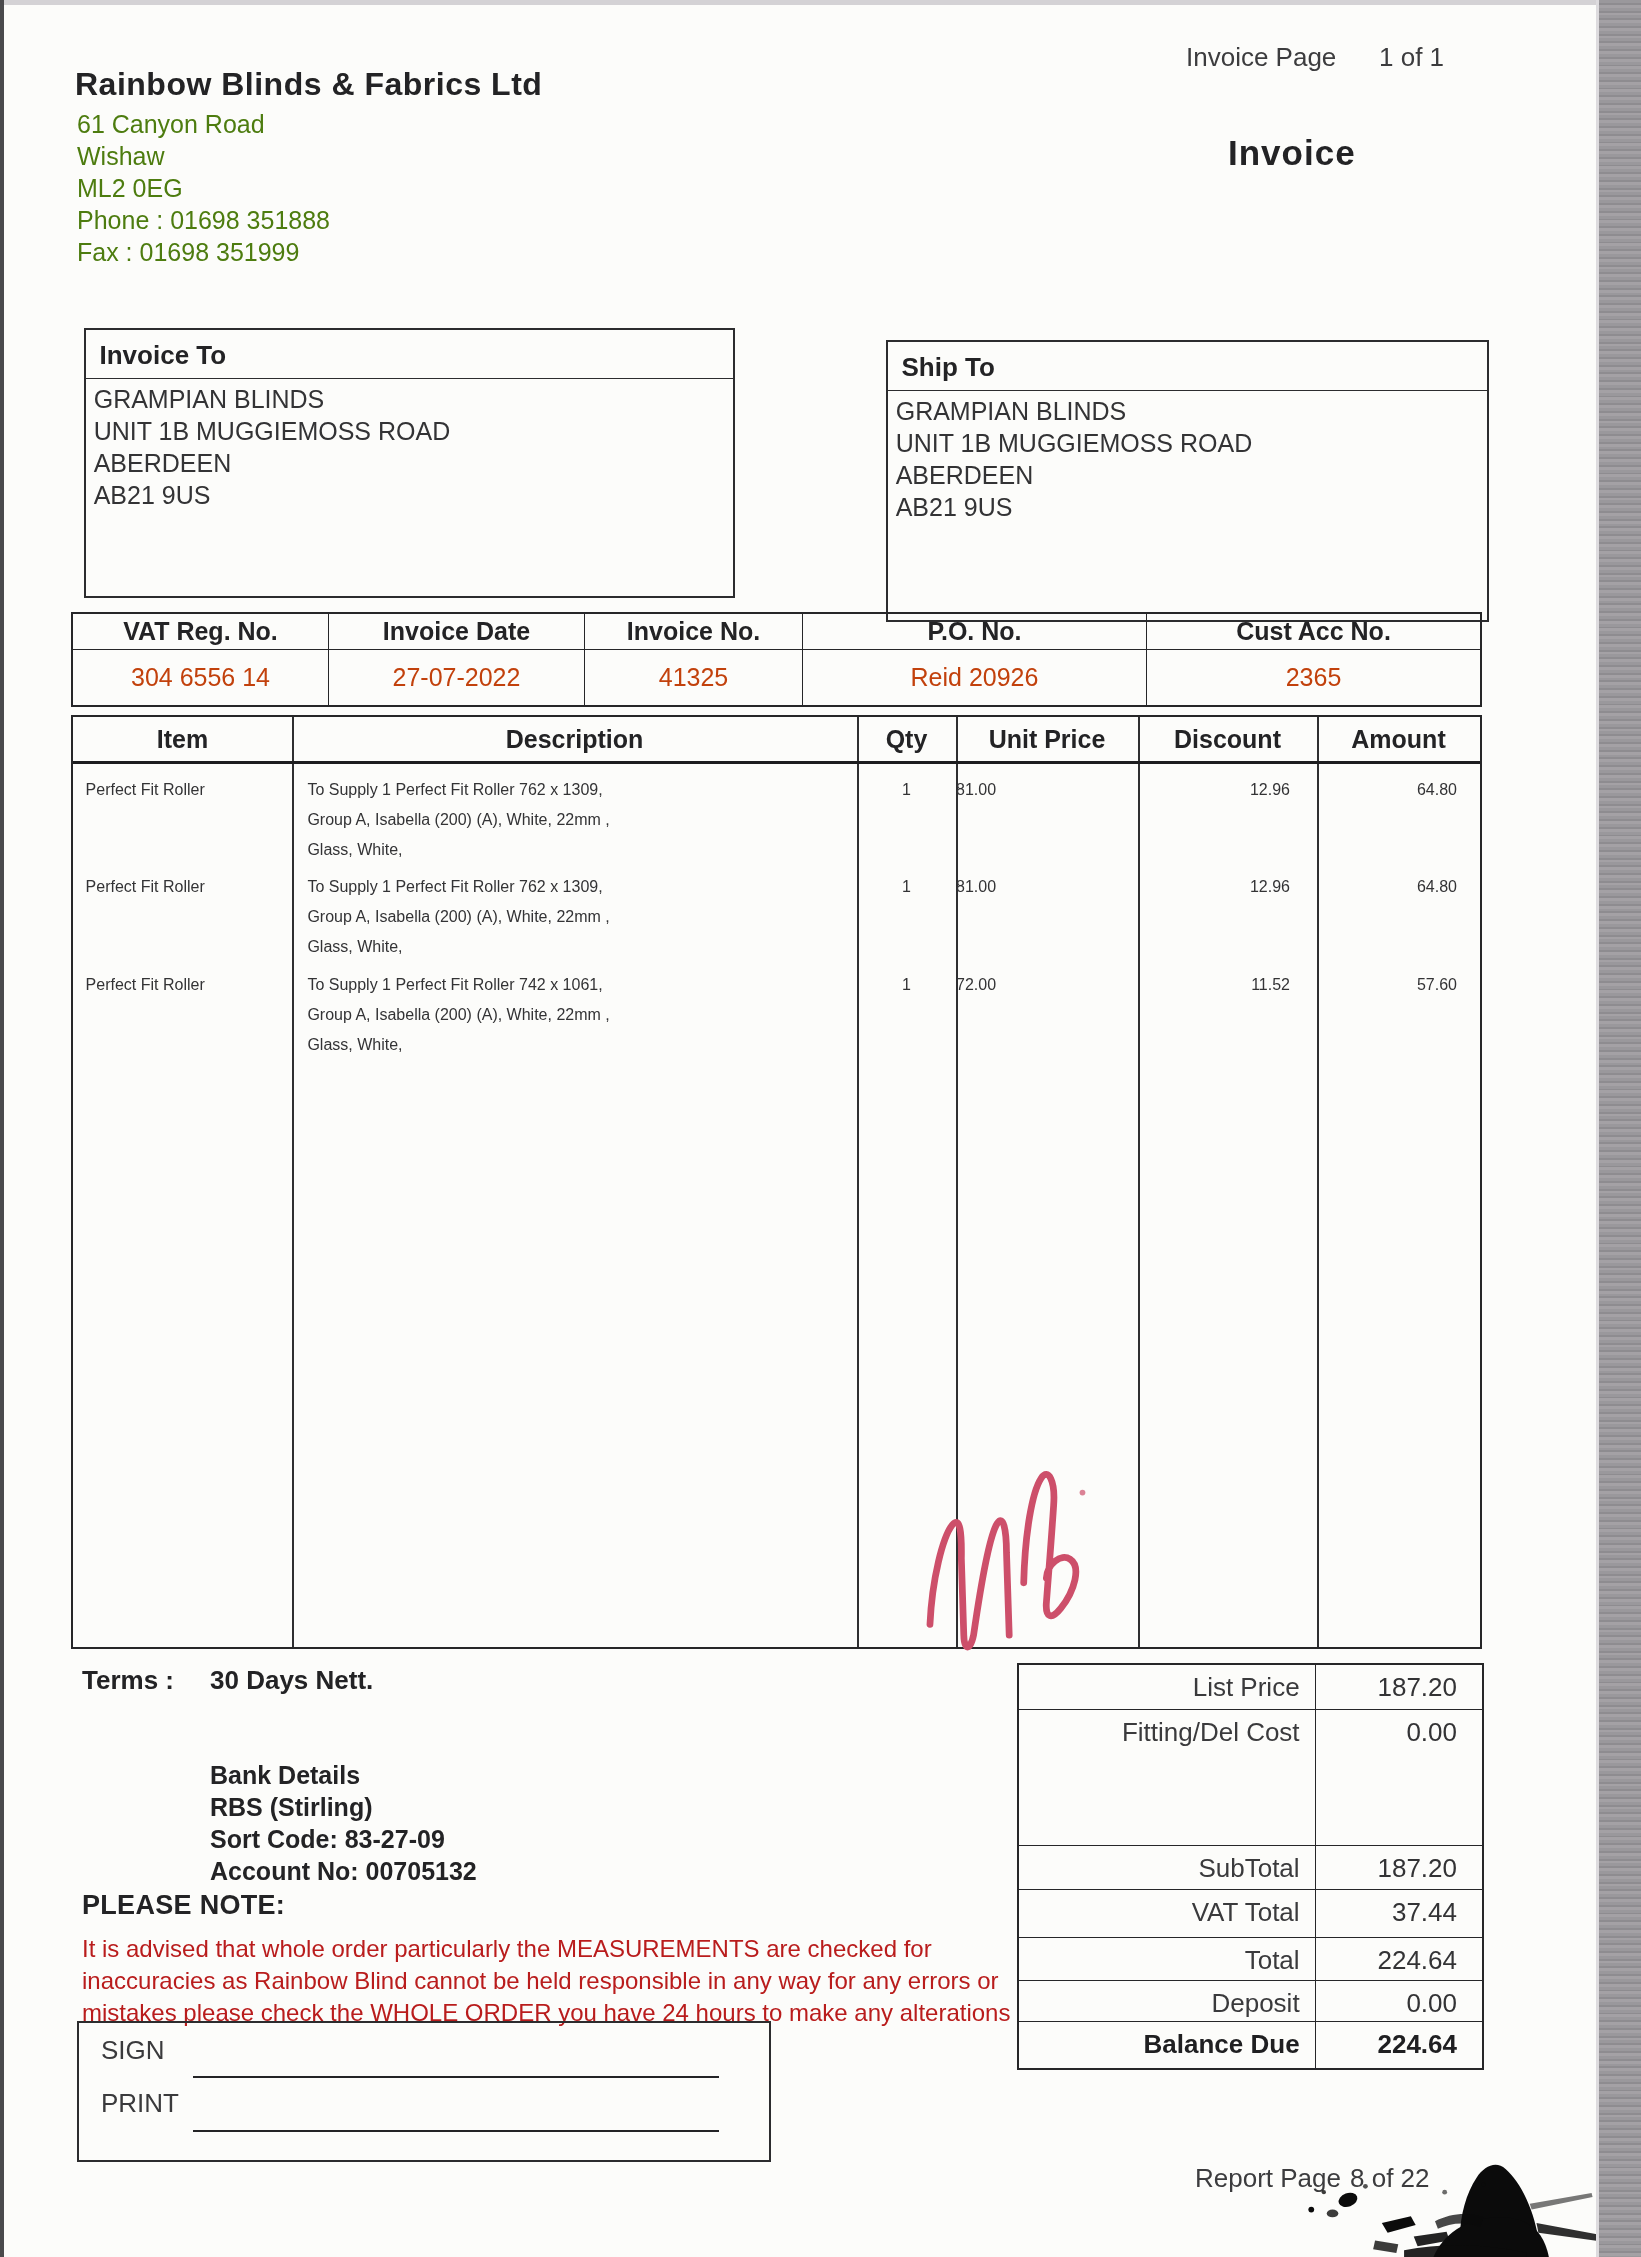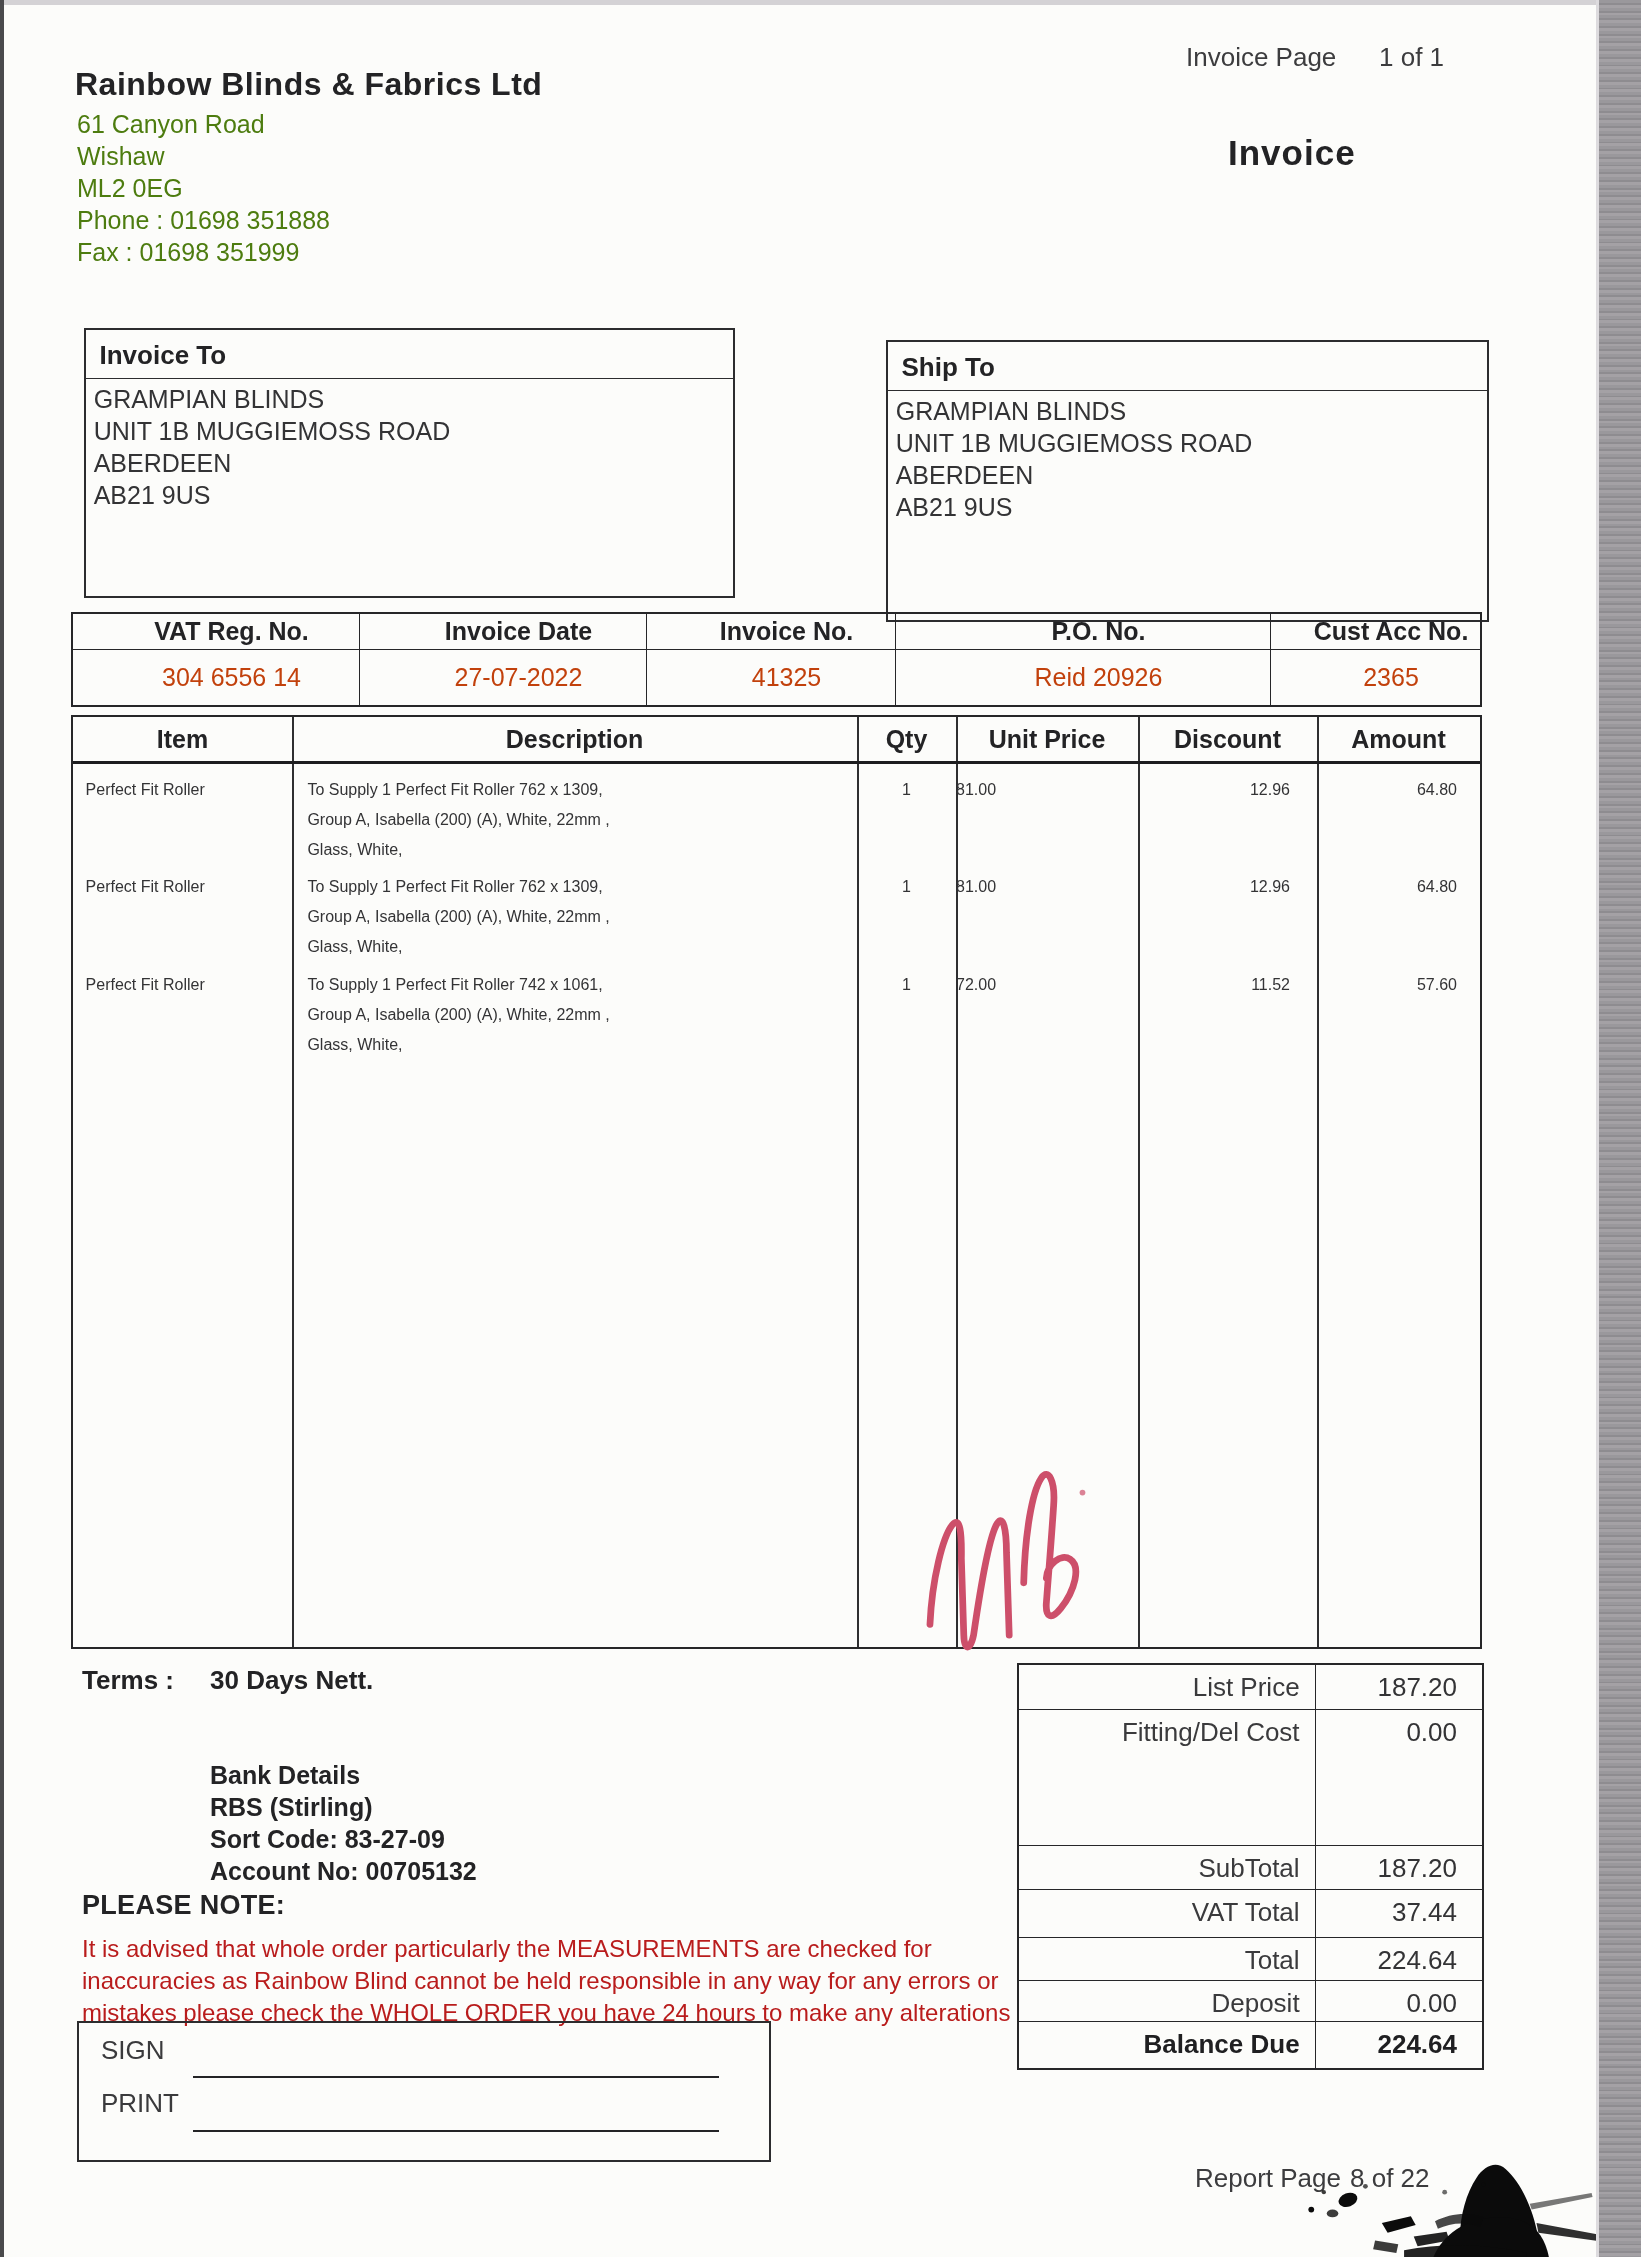--- a/index.html
+++ b/index.html
@@ -26,21 +26,21 @@
   .addr-box{border:2.9px solid #2c2c2e;background:transparent;}
   .box-invoice-to{left:84px;top:328px;width:647px;height:266px;}
   .box-ship-to{left:886px;top:340px;width:599px;height:278px;}
   .addr-box .hd{font-size:26px;padding:9.7px 0 7.7px 13.5px;border-bottom:1.9px solid #2c2c2e;}
   .addr-box .bd{font-size:25px;line-height:32px;padding:3.9px 0 0 7.7px;color:#333335;}
 
   
   .meta{left:71px;top:612px;width:1407px;height:91px;border:2.9px solid #262628;display:flex;flex-direction:column;}
   .meta-row{display:flex;flex:1;}
   .meta-row.hdr{border-bottom:1.9px solid #262628;flex:0 0 35px;}
-  .meta-cell{display:flex;align-items:center;justify-content:center;font-size:25px;padding-left:31px;}
+  .meta-cell{display:flex;align-items:center;justify-content:center;font-size:25px;}
   .meta-cell + .meta-cell{border-left:1.9px solid #262628;}
   .mc0{width:255px;} .mc1{width:255px;} .mc2{width:217px;} .mc3{width:343px;} .mc4{flex:1;}
   .meta-row.val .meta-cell{font-size:25px;color:#c2410c;}
 
   
   .items{left:71px;top:715px;width:1407px;height:930px;border:2.9px solid #262628;}
   .items .vline{position:absolute;top:0;bottom:0;width:1.9px;background:#2e2e30;z-index:0;}
   .items-hdr{position:absolute;left:0;top:0;right:0;height:44px;border-bottom:3.9px solid #1d1d1f;
       display:grid;grid-template-columns:219px 565px 99px 182px 179px 163px;z-index:1;}
   .items-hdr div{display:flex;align-items:center;justify-content:center;font-size:25px;}

